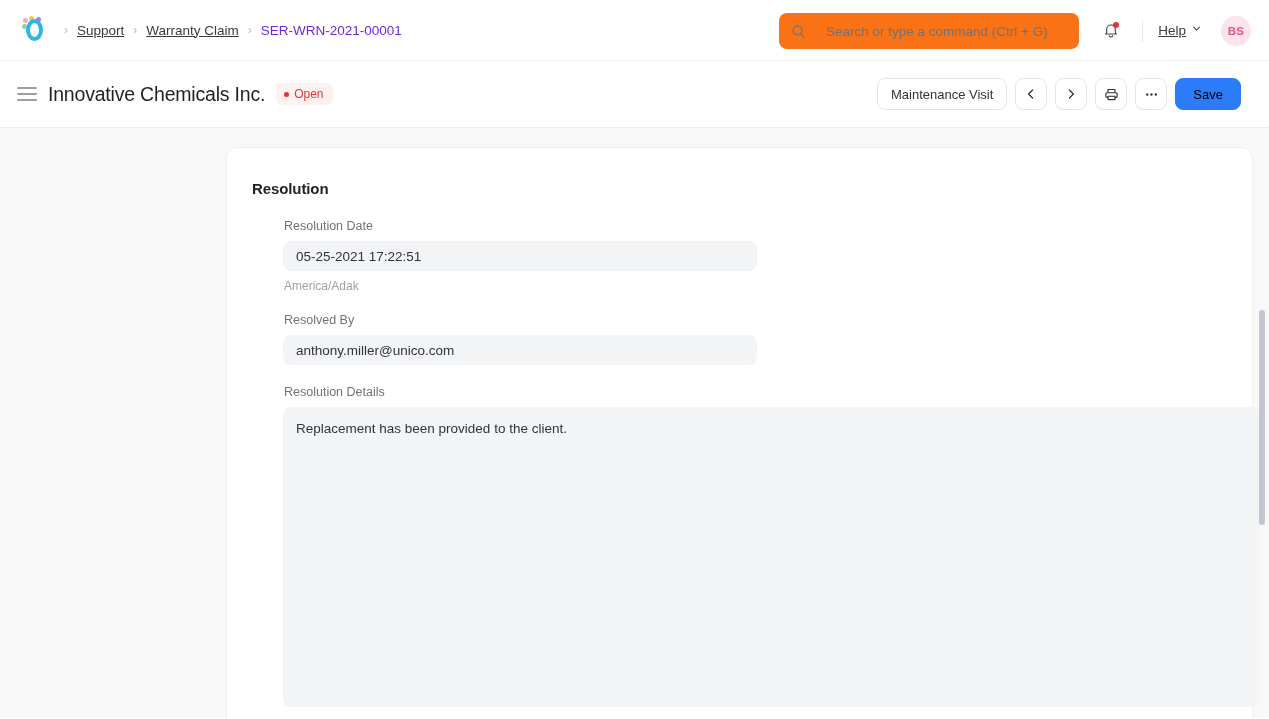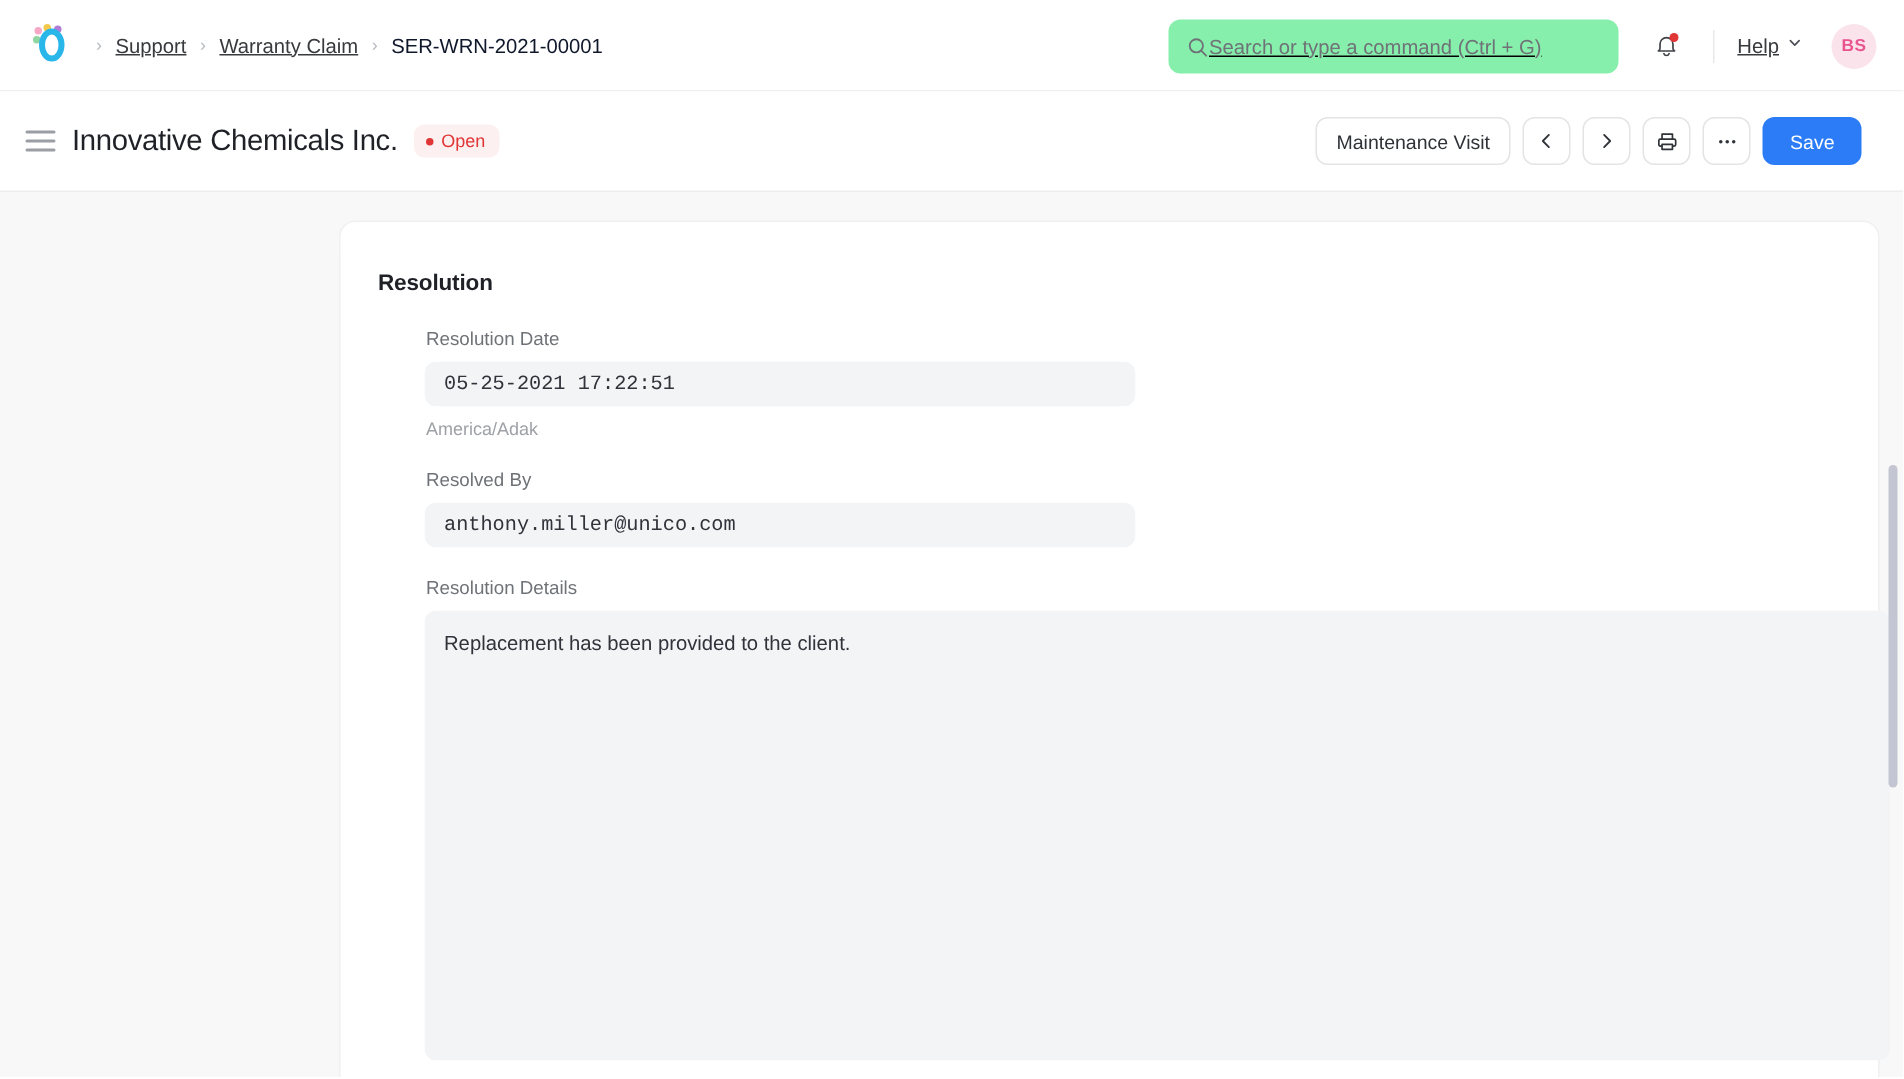--- a/index.html
+++ b/index.html
@@ -46,39 +46,38 @@
   .brand-logo .s4 { background:#8fd6a0; left:0px; top:7px; }
 
   .breadcrumb {
     display: flex;
     align-items: center;
     margin-left: 16px;
     gap: 9px;
     font-size: 13.5px;
   }
   .bc-item { color: #383a3e; white-space: nowrap; }
-  .bc-item.muted { color: #0f172a; }
+  .bc-item.muted { color: #6d28d9; }
   .bc-sep {
     color: #b6b9bf;
     font-size: 12px;
     line-height: 1;
     user-select: none;
   }
 
   .search-wrap {
     position: absolute;
     left: 779px; top: 13px;
     width: 300px; height: 36px;
-    background: #86efac;
+    background: #f97316;
     border-radius: 8px;
     display: flex;
     align-items: center;
     padding: 0 12px;
-    gap: 0;
-    text-decoration: underline;
+    gap: 20px;
   }
   .search-input {
     border: 0; background: transparent; outline: none;
     font-family: inherit;
     font-size: 13.5px;
     color: #383a3e;
     width: 100%;
     padding: 0;
   }
   .search-input::placeholder { color: #6f7277; }
@@ -200,21 +199,21 @@
     cursor: pointer;
     display: inline-flex;
     align-items: center;
     justify-content: center;
     white-space: nowrap;
   }
   .btn.icon-btn { width: 32px; padding: 0; }
   .btn.primary {
     background: #2b7cf6;
     border-color: #2b7cf6;
-    color: #ffffff;
+    color: #000000;
     padding: 0 17px;
     font-size: 13px;
   }
 
   
   .content {
     height: calc(719px - 61px - 68px);
     background: #f8f8f8;
     position: relative;
     overflow: hidden;
@@ -242,21 +241,21 @@
     color: #6f7378;
     margin-bottom: 8px;
     margin-left: 1px;
   }
   .field-input {
     width: 474px;
     height: 30px;
     background: #f3f4f6;
     border: 1px solid transparent;
     border-radius: 8px;
-    font-family: Liberation Mono, monospace;
+    font-family: Liberation Sans, sans-serif;
     font-size: 13.5px;
     color: #30333a;
     padding: 0 12px;
     outline: none;
     display: flex;
     align-items: center;
   }
   .field-help {
     font-size: 12px;
     color: #9ea1a6;

